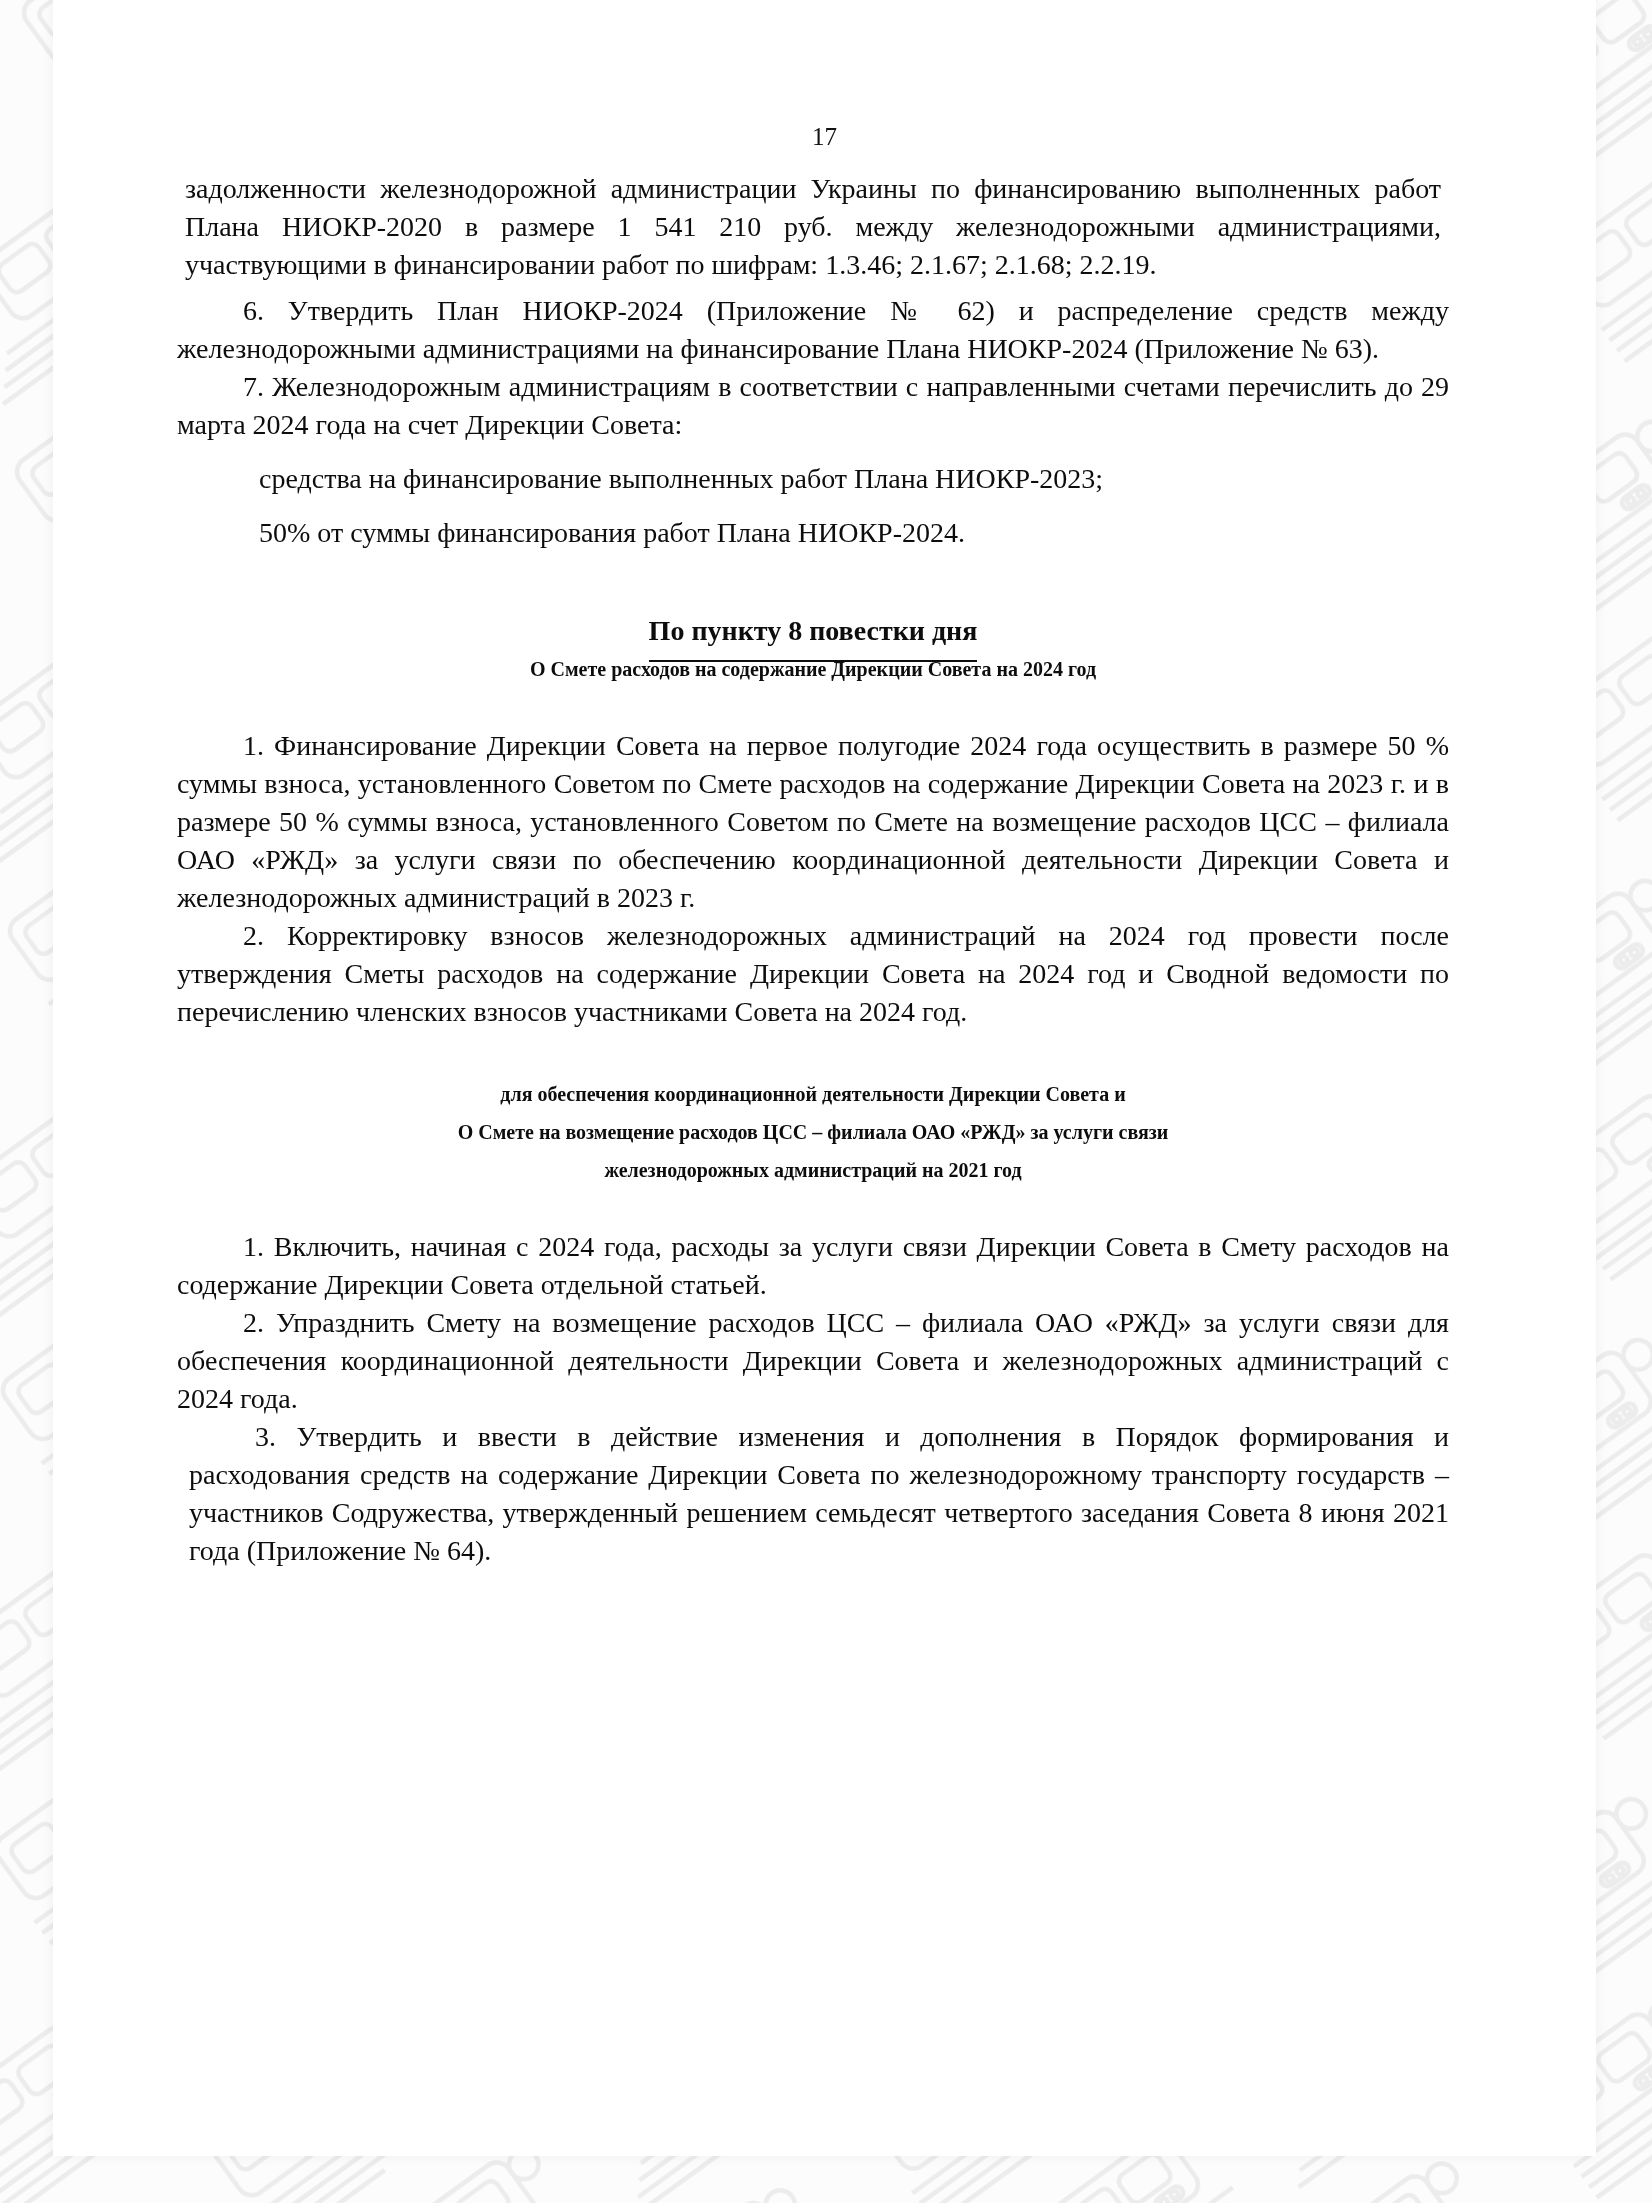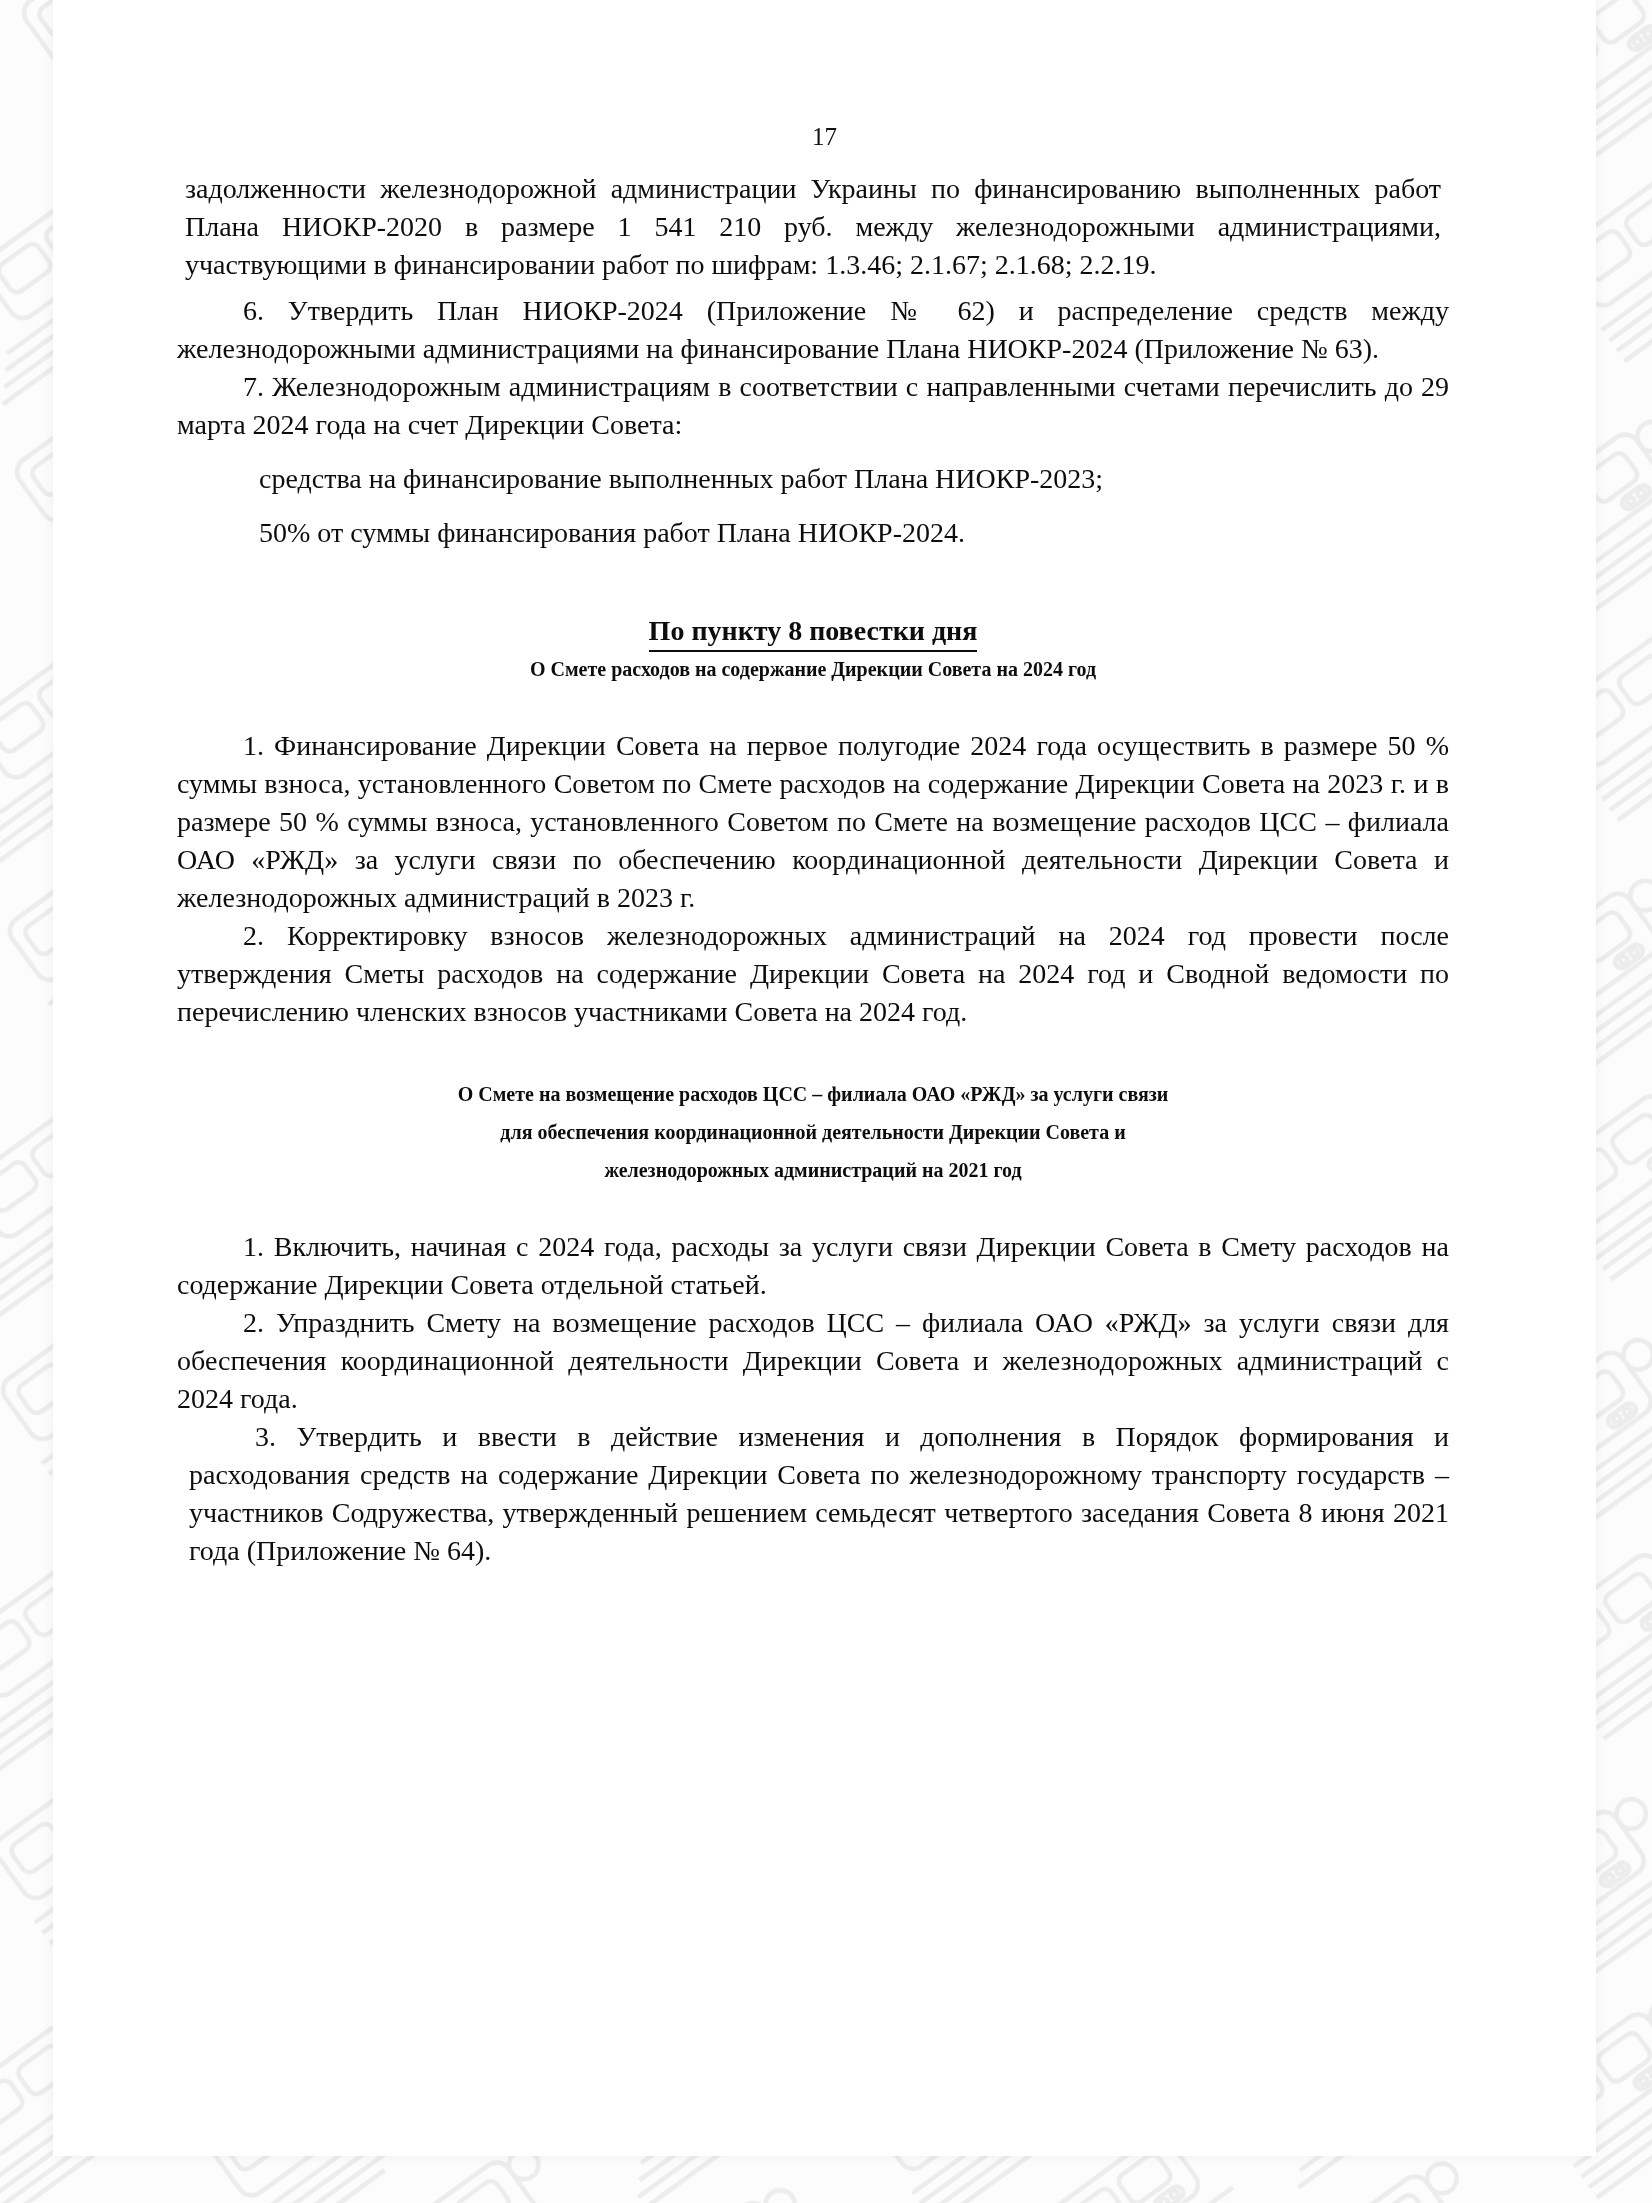--- a/index.html
+++ b/index.html
@@ -96,21 +96,21 @@
 
   .heading-rule {
     text-align: center;
     font-weight: bold;
     font-size: 28px;
     line-height: 38px;
     margin: 0;
   }
   .heading-rule span {
     border-bottom: 2.3px solid #0d0d0d;
-    padding-bottom: 4px;
+    padding-bottom: 14px;
   }
   .heading-title {
     text-align: center;
     font-weight: bold;
     font-size: 20px;
     line-height: 38px;
     margin: 0;
   }
 </style>
 </head>
@@ -152,22 +152,22 @@
       <p class="para indent lastflush">7. Железнодорожным администрациям в соответствии с направленными счетами перечислить до 29 марта 2024 года на счет Дирекции Совета:</p>
       <p class="para sub lastflush">средства на финансирование выполненных работ Плана НИОКР-2023;</p>
       <p class="para sub lastflush">50% от суммы финансирования работ Плана НИОКР-2024.</p>
       <div class="section-gap"></div>
       <p class="heading-rule"><span>По пункту 8 повестки дня</span></p>
       <p class="heading-title">О Смете расходов на содержание Дирекции Совета на 2024 год</p>
       <div class="section-gap-sm"></div>
       <p class="para indent lastflush">1. Финансирование Дирекции Совета на первое полугодие 2024 года осуществить в размере 50 % суммы взноса, установленного Советом по Смете расходов на содержание Дирекции Совета на 2023 г. и в размере 50 % суммы взноса, установленного Советом по Смете на возмещение расходов ЦСС – филиала ОАО «РЖД» за услуги связи по обеспечению координационной деятельности Дирекции Совета и железнодорожных администраций в 2023 г.</p>
       <p class="para indent lastflush">2. Корректировку взносов железнодорожных администраций на 2024 год провести после утверждения Сметы расходов на содержание Дирекции Совета на 2024 год и Сводной ведомости по перечислению членских взносов участниками Совета на 2024 год.</p>
       <div class="section-gap"></div>
+      <p class="heading-title">для обеспечения координационной деятельности Дирекции Совета и</p>
       <p class="heading-title">О Смете на возмещение расходов ЦСС – филиала ОАО «РЖД» за услуги связи</p>
-      <p class="heading-title">для обеспечения координационной деятельности Дирекции Совета и</p>
       <p class="heading-title">железнодорожных администраций на 2021 год</p>
       <div class="section-gap-sm"></div>
       <p class="para indent lastflush">1. Включить, начиная с 2024 года, расходы за услуги связи Дирекции Совета в Смету расходов на содержание Дирекции Совета отдельной статьей.</p>
       <p class="para indent lastflush">2. Упразднить Смету на возмещение расходов ЦСС – филиала ОАО «РЖД» за услуги связи для обеспечения координационной деятельности Дирекции Совета и железнодорожных администраций с 2024 года.</p>
       <p class="para indent lastflush">3. Утвердить и ввести в действие изменения и дополнения в Порядок формирования и расходования средств на содержание Дирекции Совета по железнодорожному транспорту государств – участников Содружества, утвержденный решением семьдесят четвертого заседания Совета 8 июня 2021 года (Приложение № 64).</p>
     </div>
 
 </div>
 
 

